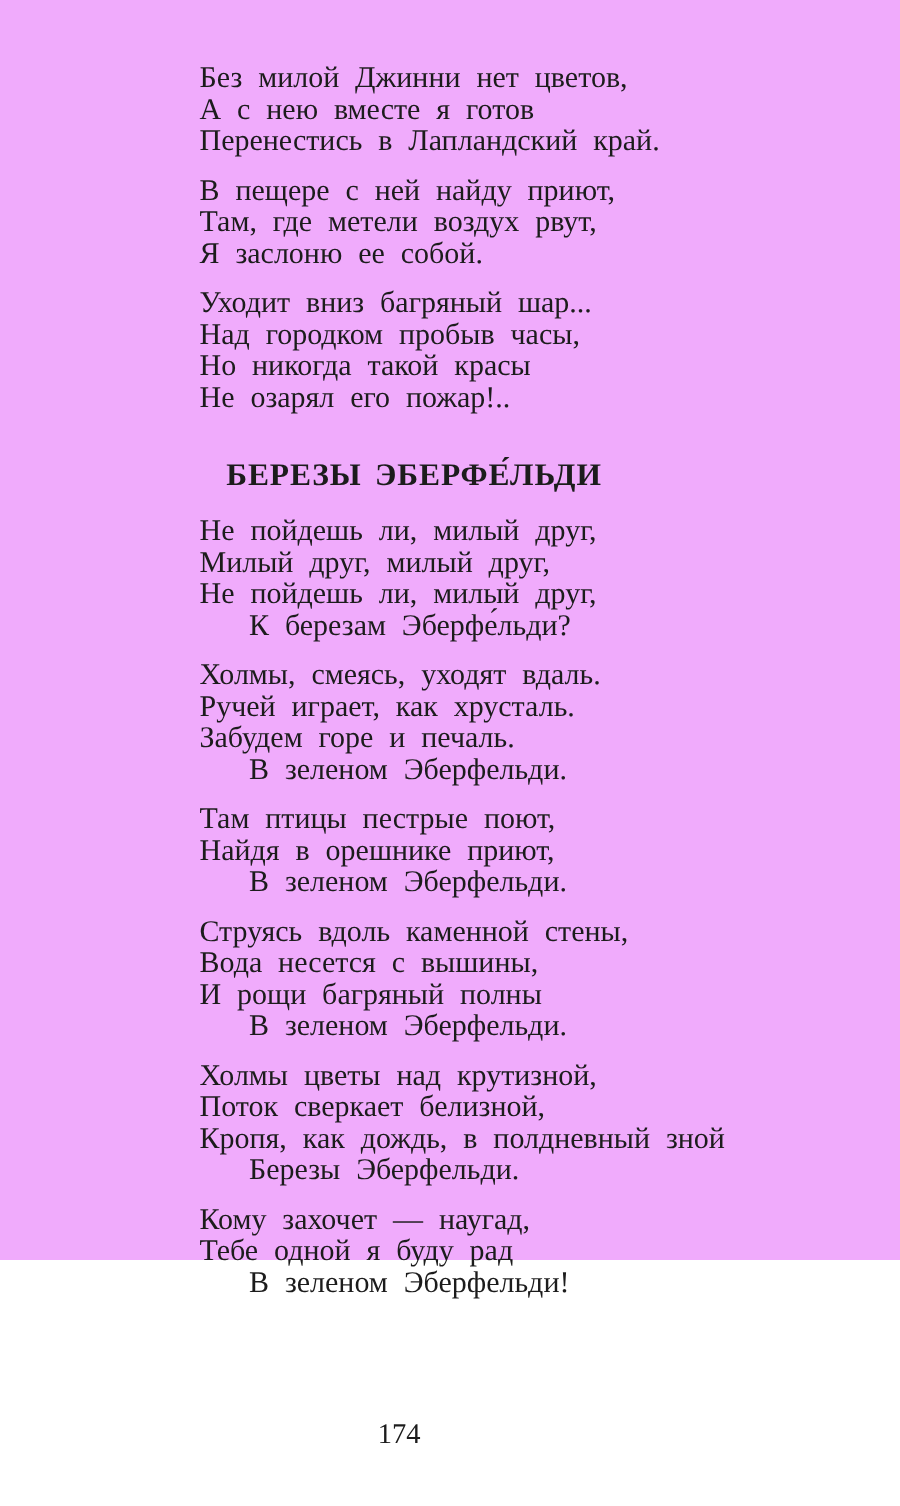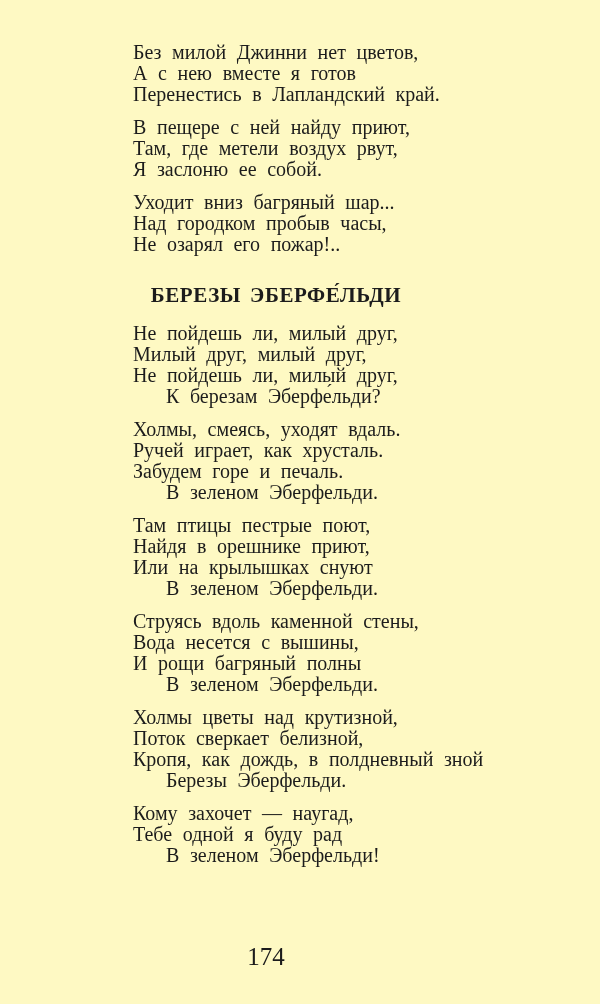--- a/index.html
+++ b/index.html
@@ -7,22 +7,22 @@
     width: 600px;
     height: 1004px;
     background: #ffffff;
     font-family: "Liberation Serif", serif;
     color: #1c1c1c;
     overflow: hidden;
   }
   .page {
     position: relative;
     width: 600px;
-    height: 1004px;
-    background: #fef9c3;
+    height: 840px;
+    background: #f0abfc;
   }
   .text-column {
     position: absolute;
     left: 133px;
     top: 42px;
   }
   .stanza { margin: 0 0 12px 0; }
   .line {
     font-size: 20px;
     line-height: 21px;
@@ -40,21 +40,21 @@
     word-spacing: 0.15em;
     margin: 30px 0 18px 0;
     white-space: nowrap;
   }
   .page-number {
     position: absolute;
     left: 133px;
     top: 946px;
     width: 266px;
     text-align: center;
-    font-size: 25px;
+    font-size: 19px;
     line-height: 22px;
   }
 </style>
 </head>
 <body>
 
 <div class="page">
   <div class="text-column">
       <div class="stanza">
         <div class="line">Без милой Джинни нет цветов,</div>
@@ -62,39 +62,39 @@
         <div class="line">Перенестись в Лапландский край.</div>
       </div>
       <div class="stanza">
         <div class="line">В пещере с ней найду приют,</div>
         <div class="line">Там, где метели воздух рвут,</div>
         <div class="line">Я заслоню ее собой.</div>
       </div>
       <div class="stanza">
         <div class="line">Уходит вниз багряный шар...</div>
         <div class="line">Над городком пробыв часы,</div>
+        <div class="line">Но никогда такой красы</div>
         <div class="line">Не озарял его пожар!..</div>
       </div>
       <div class="poem-title">БЕРЕЗЫ ЭБЕРФЕ́ЛЬДИ</div>
       <div class="stanza">
         <div class="line">Не пойдешь ли, милый друг,</div>
         <div class="line">Милый друг, милый друг,</div>
         <div class="line">Не пойдешь ли, милый друг,</div>
         <div class="line indent">К березам Эберфе́льди?</div>
       </div>
       <div class="stanza">
         <div class="line">Холмы, смеясь, уходят вдаль.</div>
         <div class="line">Ручей играет, как хрусталь.</div>
         <div class="line">Забудем горе и печаль.</div>
         <div class="line indent">В зеленом Эберфельди.</div>
       </div>
       <div class="stanza">
         <div class="line">Там птицы пестрые поют,</div>
         <div class="line">Найдя в орешнике приют,</div>
-        <div class="line">Или на крылышках снуют</div>
         <div class="line indent">В зеленом Эберфельди.</div>
       </div>
       <div class="stanza">
         <div class="line">Струясь вдоль каменной стены,</div>
         <div class="line">Вода несется с вышины,</div>
         <div class="line">И рощи багряный полны</div>
         <div class="line indent">В зеленом Эберфельди.</div>
       </div>
       <div class="stanza">
         <div class="line">Холмы цветы над крутизной,</div>

